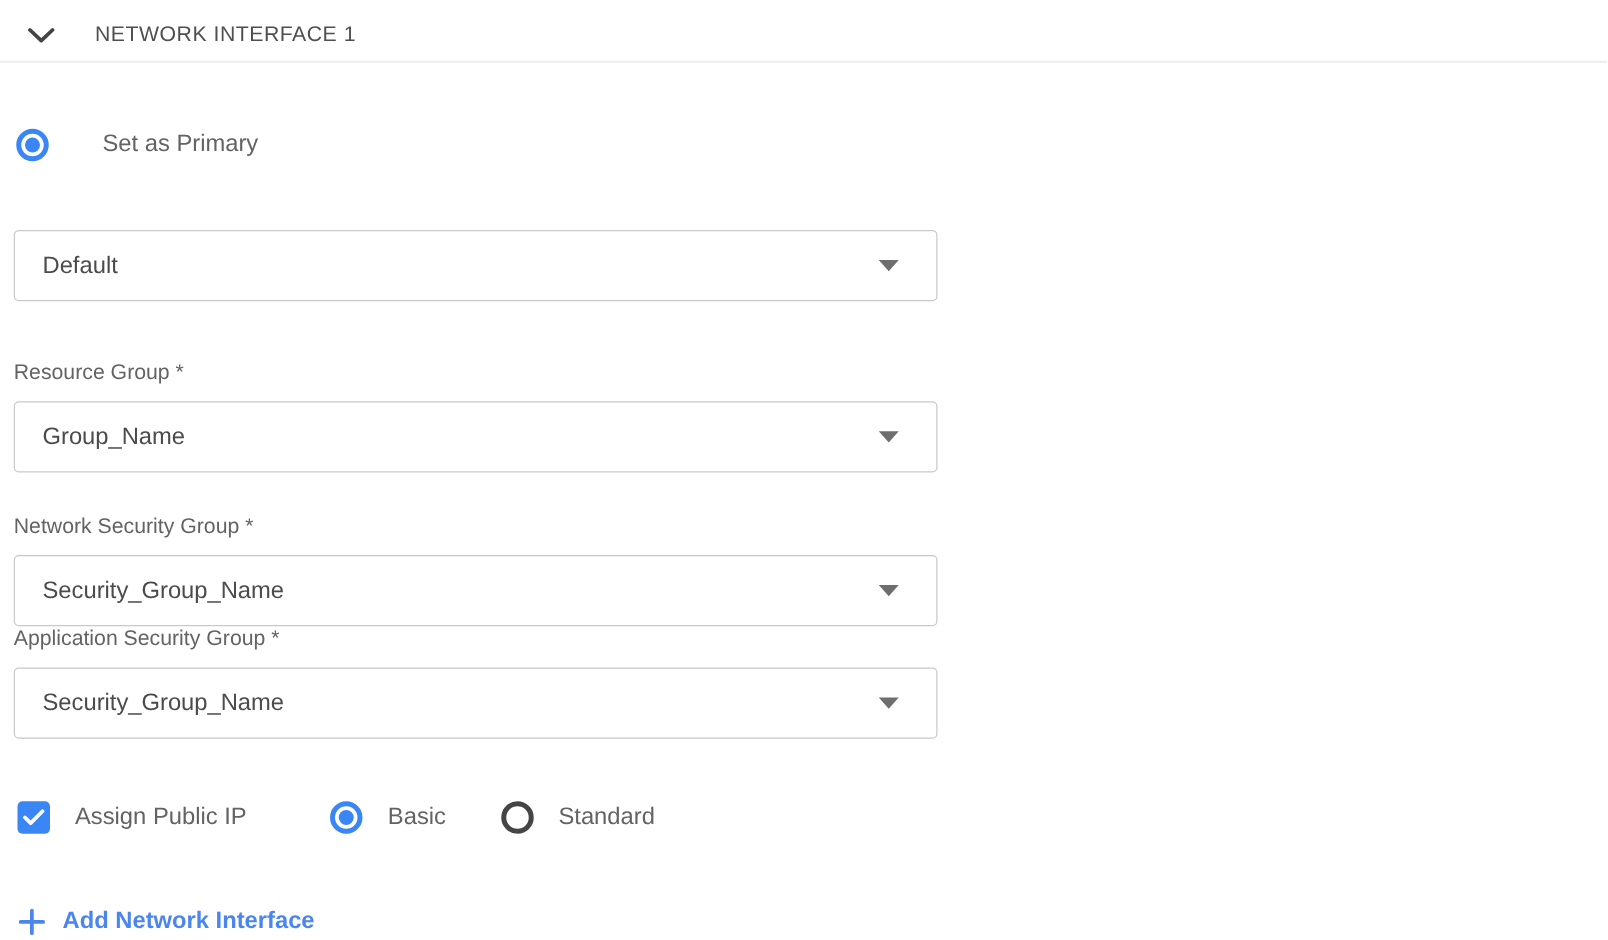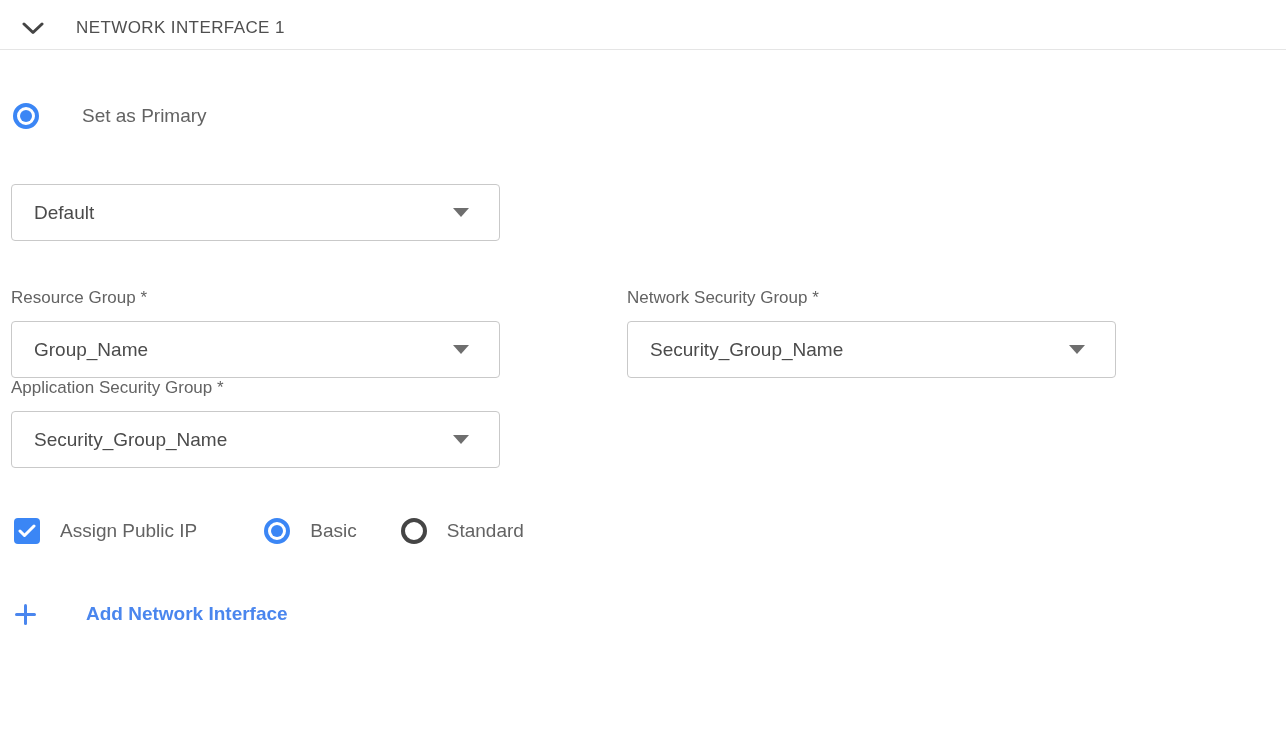--- a/index.html
+++ b/index.html
@@ -56,49 +56,49 @@
   .control-label{margin-left:23px;font-size:19px;color:var(--label-text);}
 
   
   .fields{margin-left:11px;}
   .field{width:616px;}
   .field-label{
     font-size:17px;color:var(--label-text);
     margin-bottom:13px;
   }
   .select{
-    width:489px;height:57px;border:1px solid var(--border);border-radius:4px;
+    width:739px;height:57px;border:1px solid var(--border);border-radius:4px;
     display:flex;align-items:center;justify-content:space-between;
     padding:0 22px;background:#fff;cursor:pointer;
   }
   .select-value{font-size:19px;color:var(--value-text);}
   .caret{
     width:0;height:0;
     border-left:8px solid transparent;border-right:8px solid transparent;
     border-top:9px solid var(--caret);
     margin-right:8px;
   }
   .field-subnet{margin-top:55px;}
-  .field-row{display:flex;margin-top:47px;}
+  .field-row{display:flex;gap:33px;margin-top:47px;flex-direction:column;}
   .field-asg{}
 
   
   .options-row{
     margin:50px 0 0 14px;
     display:flex;align-items:center;
   }
   .option{display:flex;align-items:center;}
   .option-gap-1{margin-left:67px;}
   .option-gap-2{margin-left:44px;}
   .options-row .control-label{margin-left:20px;}
 
   
   .add-link{
     margin:59px 0 0 15px;
-    display:inline-flex;align-items:center;cursor:pointer;gap:36px;
+    display:inline-flex;align-items:center;cursor:pointer;
   }
   .plus-icon{display:inline-flex;}
   .add-label{
     margin-left:14px;font-size:19px;font-weight:bold;color:var(--link);
   }
 </style>
 </head>
 <body>
 
 <div class="page">

